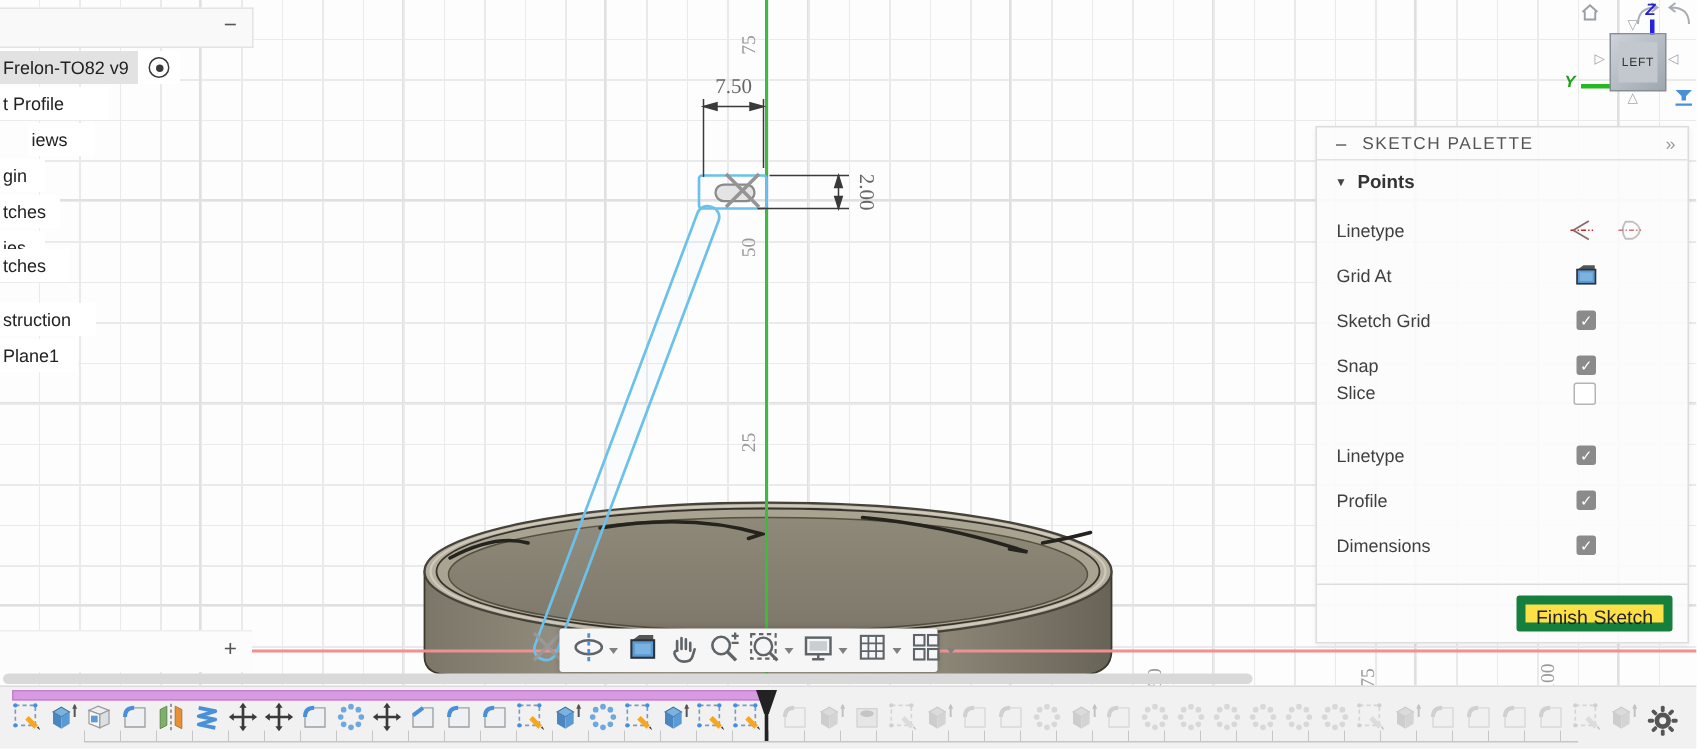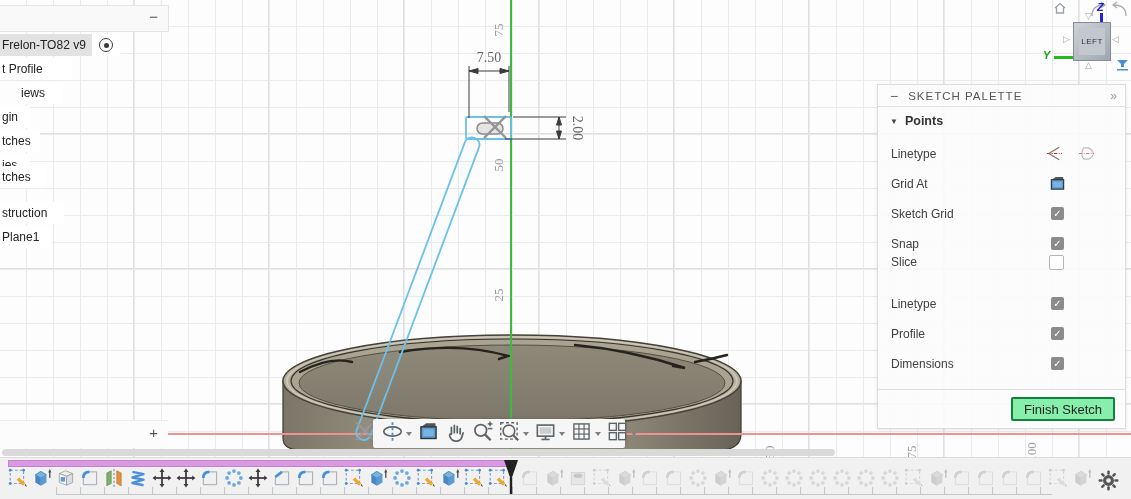--- a/index.html
+++ b/index.html
@@ -50,21 +50,21 @@
   #pal-options .lbl{font-size:12.5px;font-weight:bold;color:#333;}
   .pal-row{position:absolute;left:0;width:100%;height:30px;}
   .pal-row .plabel{position:absolute;left:13px;top:8px;font-size:12px;color:#404040;}
   .chk{position:absolute;right:61px;top:8px;width:13px;height:13px;border-radius:2px;
     display:flex;align-items:center;justify-content:center;cursor:pointer;}
   .chk.on{background:#8b8b8b;color:#fff;font-size:10px;}
   .chk.off{background:#fff;border:1px solid #b5b5b5;}
   .pal-ico{position:absolute;top:6px;cursor:pointer;}
   #pal-footer{position:absolute;left:0;bottom:0;width:100%;height:38px;border-top:1px solid #ddd;}
   #finish-btn{position:absolute;right:10px;top:7px;width:104px;height:24px;
-    background:#86efac;border:2px solid #15803d;border-radius:2px;
+    background:#fde047;border:6px solid #15803d;border-radius:2px;
     font-size:13px;color:#222;font-family:inherit;cursor:pointer;}
   
   #viewcube{left:1040px;top:0;width:91px;height:80px;z-index:21;}
   #vc-face-outer{position:absolute;left:33px;top:22px;width:36px;height:37px;
     background:linear-gradient(135deg,#ced3d9,#9fa6af);border:1px solid #878d95;cursor:pointer;}
   #vc-face-inner{position:absolute;left:5px;top:5px;right:5px;bottom:5px;
     background:#c3c8cf;display:flex;align-items:center;justify-content:center;
     font-size:8px;color:#333;letter-spacing:.5px;}
   .vc-arr{position:absolute;color:#a0a6ae;font-size:9px;cursor:pointer;line-height:1;}
   #vc-z-line{position:absolute;left:60px;top:13px;width:3px;height:45px;background:#2323e0;}

